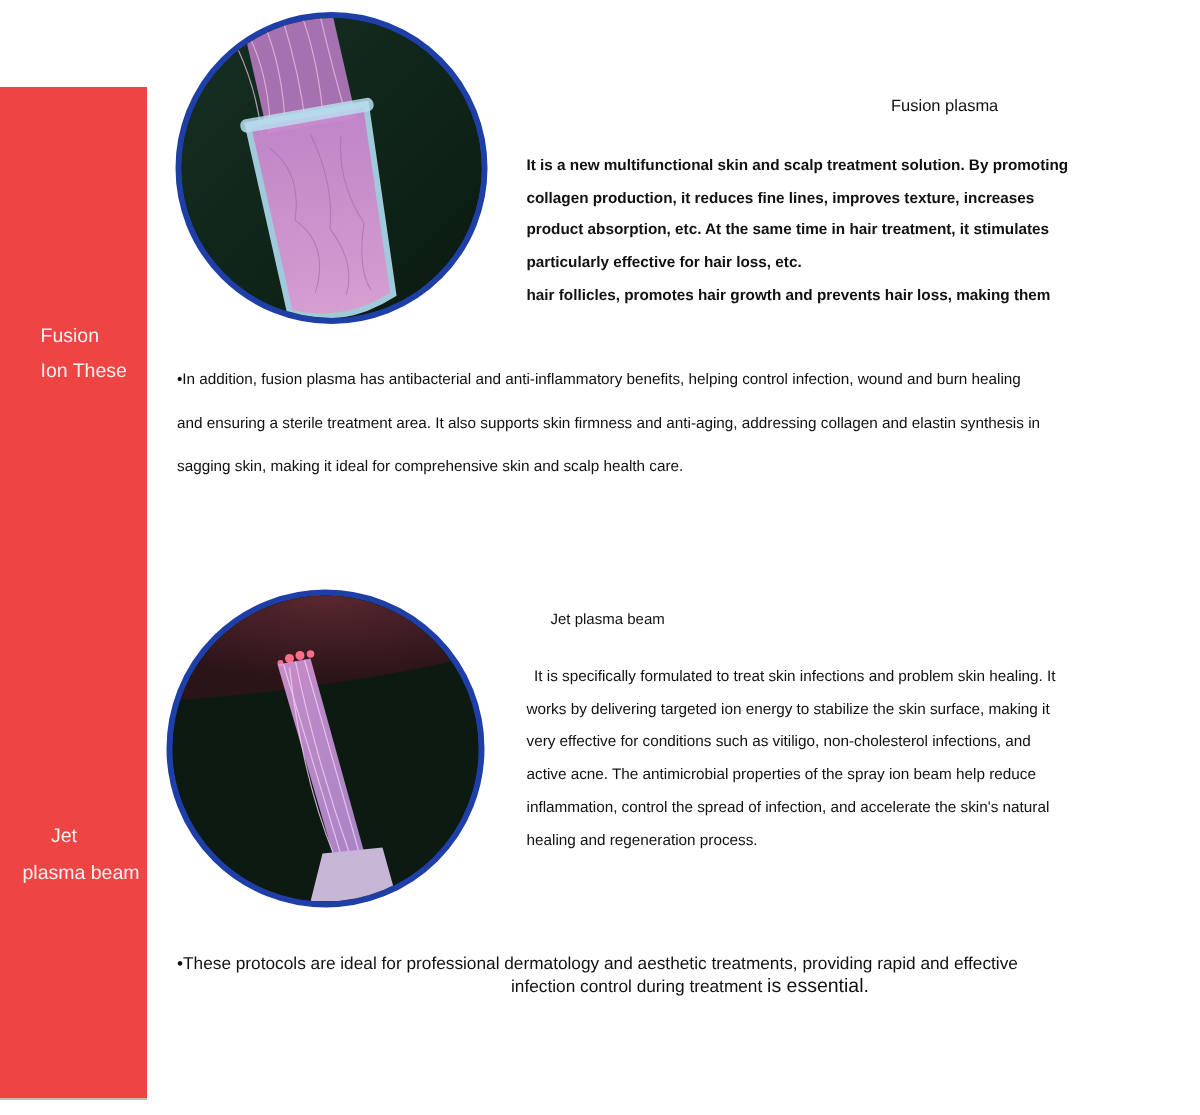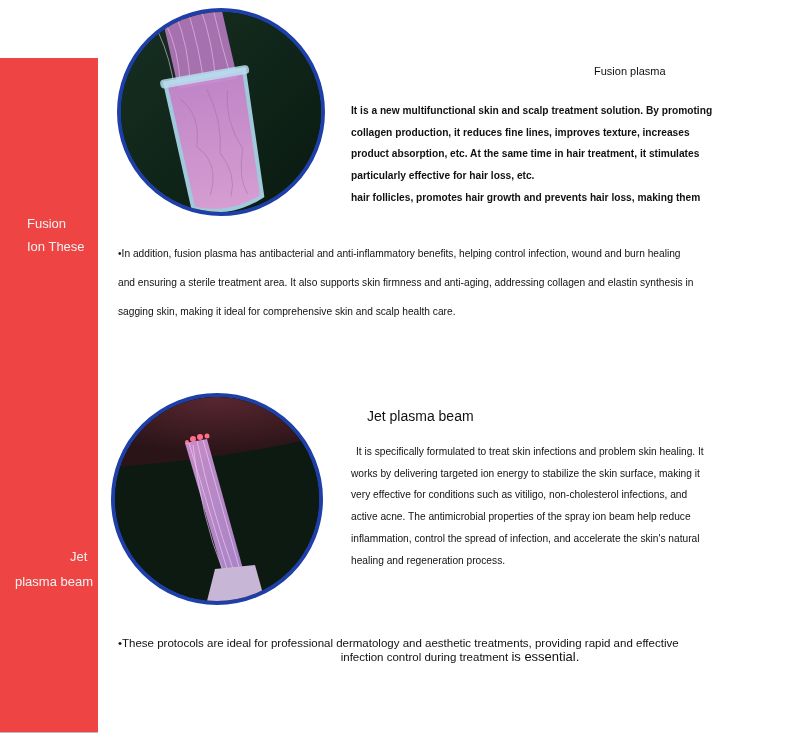--- a/index.html
+++ b/index.html
@@ -14,35 +14,35 @@
 
     .circle {
       position: absolute; border-radius: 50%;
       border: 4px solid #1f3fa8; overflow: hidden;
       background: #0d1f14;
     }
     .circle.fusion { left: 117px; top: 8px; width: 208px; height: 208px; }
     .circle.jet { left: 111px; top: 393px; width: 212px; height: 212px; }
 
     .heading { position: absolute; font-size: 11px; color: #111; }
-    .subheading { position: absolute; font-size: 14px; color: #111; }
+    .subheading { position: absolute; font-size: 10px; color: #111; }
     .para { position: absolute; font-size: 10.2px; line-height: 21.7px; color: #111; }
     .para.wide { line-height: 29px; font-size: 10.2px; }
     .para.final { font-size: 11.5px; line-height: 13px; }
     .para.final .big { font-size: 13px; }
   </style>
 </head>
 <body>
 
 <div class="side-block top">
   <span class="side-label" style="left:27px; top:158px;">Fusion</span>
   <span class="side-label" style="left:27px; top:181px;">Ion These</span>
 </div>
 <div class="side-block bottom">
-  <span class="side-label" style="left:34px; top:156px;margin-left:36px;">Jet</span>
+  <span class="side-label" style="left:34px; top:156px;">Jet</span>
   <span class="side-label" style="left:15px; top:181px;">plasma beam</span>
 </div>
 
 <div class="circle fusion">
   <svg width="200" height="200" viewBox="0 0 200 200">
     <defs>
       <linearGradient id="fbg" x1="0" y1="0" x2="1" y2="1">
         <stop offset="0" stop-color="#163022"></stop>
         <stop offset="1" stop-color="#0a1a10"></stop>
       </linearGradient>

